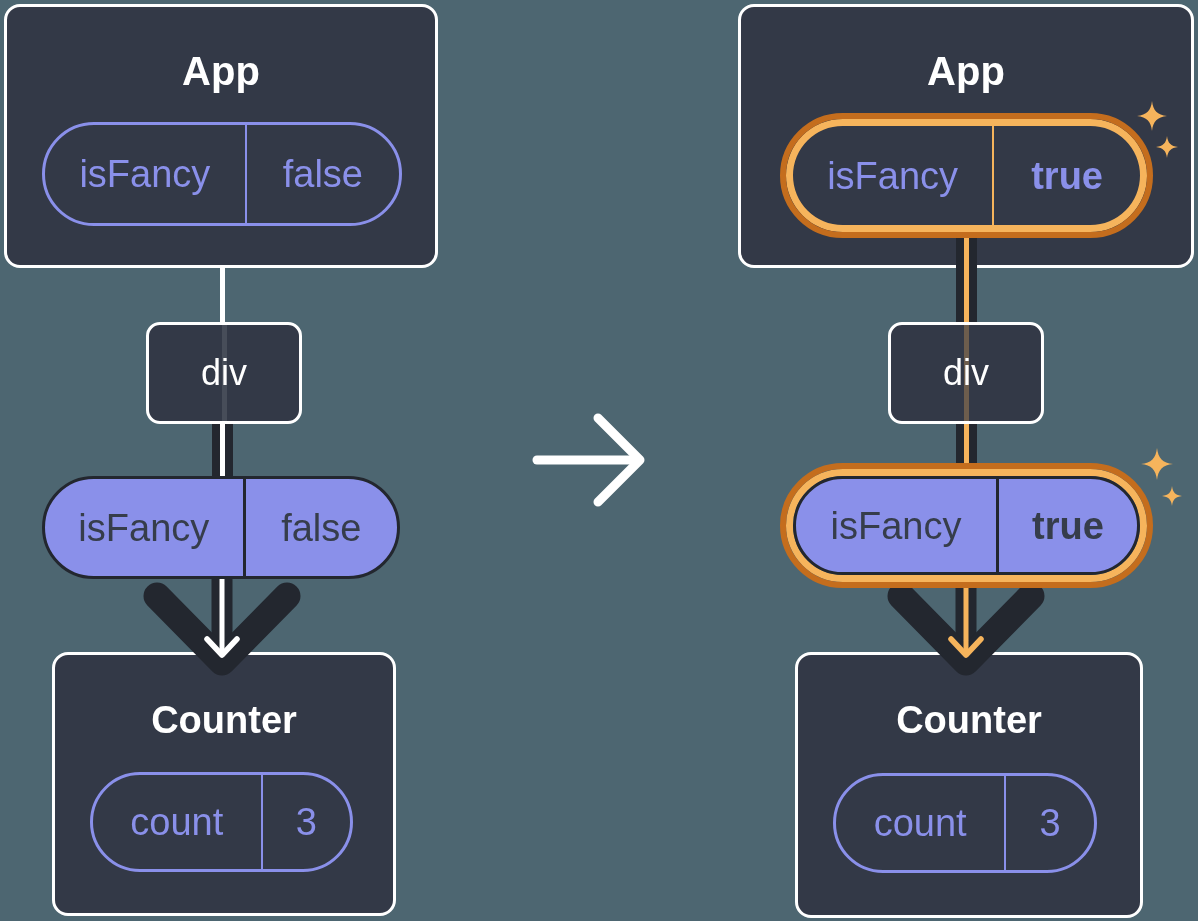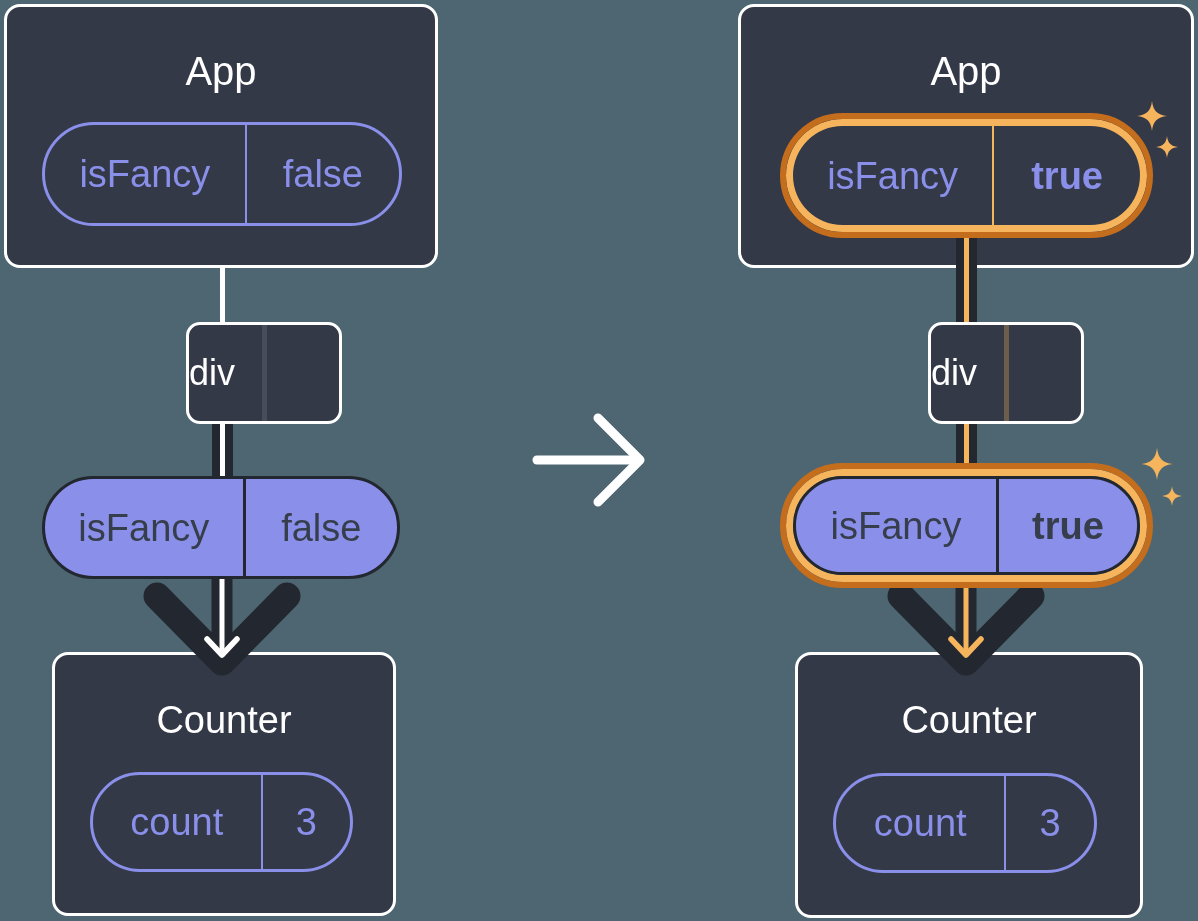--- a/index.html
+++ b/index.html
@@ -10,26 +10,25 @@
   }
   .z1{z-index:1}.z2{z-index:2}.z3{z-index:3}
   .card{
     position:absolute;box-sizing:border-box;
     background:var(--card);
     border:3px solid var(--white);
     border-radius:16px;
   }
   .card-title{
     position:absolute;left:0;right:0;text-align:center;
-    color:var(--white);font-size:40px;font-weight:400;line-height:1;
+    color:var(--white);font-size:40px;font-weight:700;line-height:1;
   }
   .divcard{
-    display:flex;align-items:center;
+    display:flex;align-items:center;justify-content:center;
     border-radius:14px;
-    margin-left:40px;
   }
   .divcard .label{color:var(--white);font-size:36px;font-weight:500;position:relative;z-index:1;}
   .stripe{position:absolute;top:0;bottom:0;left:50%;width:5px;margin-left:-2.5px;}
   .stripe.pale{background:rgba(255,255,255,0.10);}
   .stripe.amber{background:rgba(246,180,92,0.30);}
   .pill{
     position:absolute;box-sizing:border-box;display:flex;
     border-radius:999px;font-size:38px;line-height:1;
   }
   .pill .cell{display:flex;align-items:center;justify-content:center;box-sizing:border-box;}

